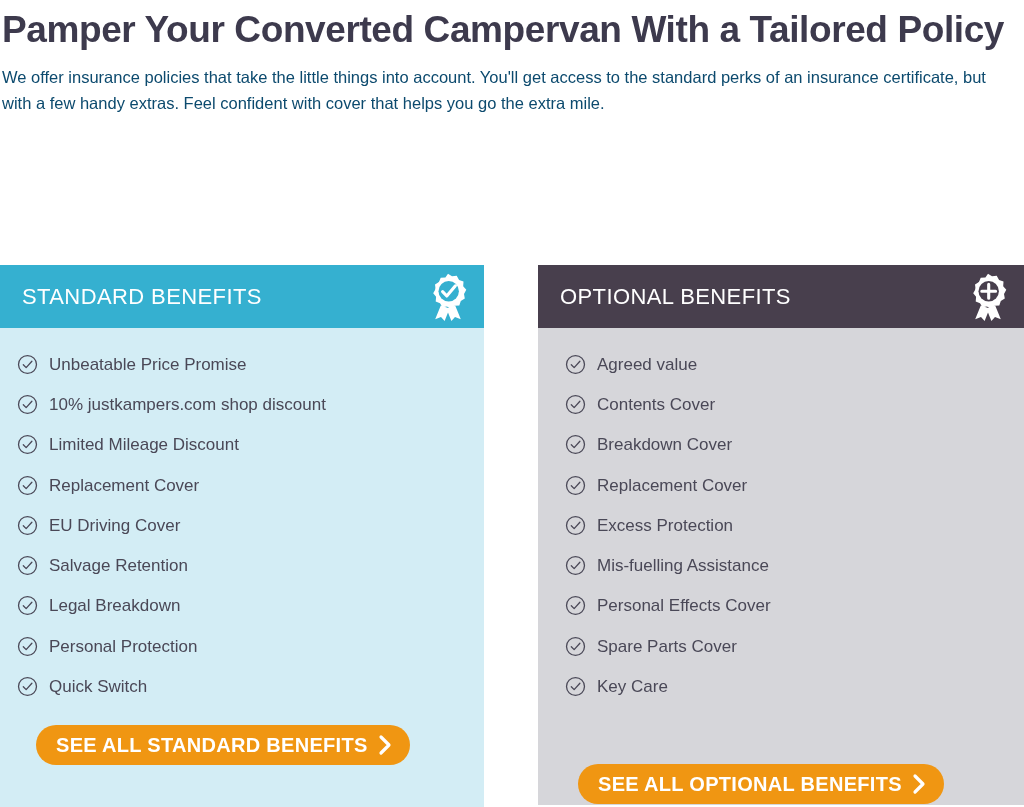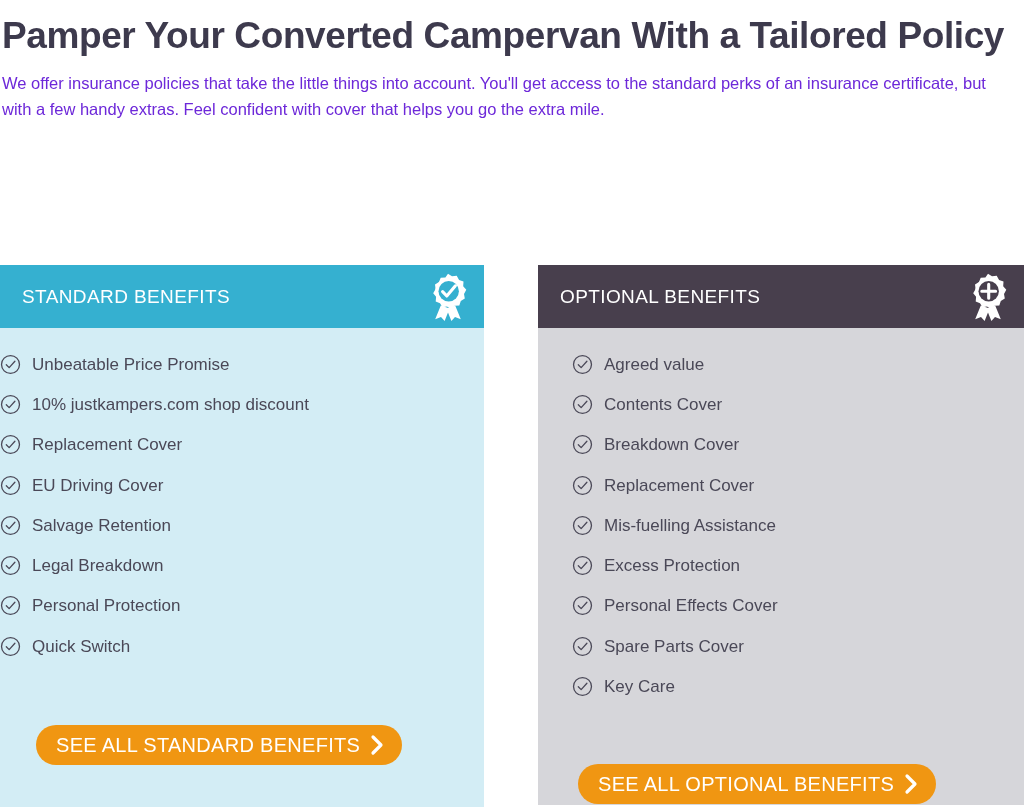--- a/index.html
+++ b/index.html
@@ -25,32 +25,32 @@
   
   .intro {
     position: absolute;
     left: 0;
     top: 0;
     width: 1018px;
     padding: 0 4px 0 2px;
   }
   .page-title {
     margin: 0;
-    padding-top: 14px;
+    padding-top: 8px;
     font-size: 37px;
     line-height: 1.18;
     font-weight: 700;
     letter-spacing: -0.4px;
     color: #3d3a4d;
   }
   .intro-body {
     margin: 12px 0 0 0;
     font-size: 16.5px;
     line-height: 1.62;
-    color: #6d28d9;
+    color: #0c4a6e;
     max-width: 1014px;
   }
 
   
   .cards {
     position: absolute;
     left: 0;
     top: 265px;
     width: 1024px;
     height: 542px;
@@ -75,21 +75,21 @@
     align-items: center;
     justify-content: space-between;
     padding: 0 14px 0 22px;
     box-sizing: border-box;
   }
   .card-standard .card-header { background: #35b0d0; }
   .card-optional .card-header { background: #483f4d; }
 
   .card-header-title {
     color: #ffffff;
-    font-size: 19px;
+    font-size: 22px;
     font-weight: 400;
     letter-spacing: 0.4px;
     text-transform: uppercase;
     white-space: nowrap;
   }
 
   .rosette-icon {
     width: 44px;
     height: 48px;
     flex: 0 0 auto;
@@ -111,23 +111,24 @@
 
   .benefit-list {
     list-style: none;
     margin: 0;
     padding: 0;
   }
   .benefit-item {
     display: flex;
     align-items: center;
     height: 40.3px;
+    padding-left: 17px;
     box-sizing: border-box;
   }
-  .card-optional .benefit-item { padding-left: 34px; }
+  .card-optional .benefit-item { padding-left: 27px; }
 
   .check-icon {
     width: 21px;
     height: 21px;
     flex: 0 0 auto;
     margin-right: 11px;
     display: block;
   }
   .benefit-label {
     font-size: 17px;
@@ -141,21 +142,21 @@
     position: absolute;
     display: inline-flex;
     align-items: center;
     gap: 10px;
     background: #f09612;
     color: #ffffff;
     border: none;
     border-radius: 999px;
     font-family: "Liberation Sans", sans-serif;
     font-size: 20px;
-    font-weight: 400;
+    font-weight: 700;
     letter-spacing: 0.3px;
     text-transform: uppercase;
     padding: 0 18px 0 20px;
     height: 40px;
     white-space: nowrap;
     cursor: pointer;
   }
   .cta-standard {
     left: 36px;
     top: 460px;
@@ -217,20 +218,29 @@
             </span>
             <span class="benefit-label">10% justkampers.com shop discount</span>
           </li>
           <li class="benefit-item">
             <span>
               <svg class="check-icon" viewBox="0 0 22 22" aria-hidden="true">
                 <circle cx="11" cy="11" r="9.4" fill="none" stroke="#4a4857" stroke-width="1.35"></circle>
                 <path d="M6.6 11.2 L9.6 14.3 L15.6 7.6" fill="none" stroke="#4a4857" stroke-width="1.35" stroke-linecap="round" stroke-linejoin="round"></path>
               </svg>
             </span>
+            <span class="benefit-label">Limited Mileage Discount</span>
+          </li>
+          <li class="benefit-item">
+            <span>
+              <svg class="check-icon" viewBox="0 0 22 22" aria-hidden="true">
+                <circle cx="11" cy="11" r="9.4" fill="none" stroke="#4a4857" stroke-width="1.35"></circle>
+                <path d="M6.6 11.2 L9.6 14.3 L15.6 7.6" fill="none" stroke="#4a4857" stroke-width="1.35" stroke-linecap="round" stroke-linejoin="round"></path>
+              </svg>
+            </span>
             <span class="benefit-label">Replacement Cover</span>
           </li>
           <li class="benefit-item">
             <span>
               <svg class="check-icon" viewBox="0 0 22 22" aria-hidden="true">
                 <circle cx="11" cy="11" r="9.4" fill="none" stroke="#4a4857" stroke-width="1.35"></circle>
                 <path d="M6.6 11.2 L9.6 14.3 L15.6 7.6" fill="none" stroke="#4a4857" stroke-width="1.35" stroke-linecap="round" stroke-linejoin="round"></path>
               </svg>
             </span>
             <span class="benefit-label">EU Driving Cover</span>
@@ -328,30 +338,30 @@
             </span>
             <span class="benefit-label">Replacement Cover</span>
           </li>
           <li class="benefit-item">
             <span>
               <svg class="check-icon" viewBox="0 0 22 22" aria-hidden="true">
                 <circle cx="11" cy="11" r="9.4" fill="none" stroke="#4a4857" stroke-width="1.35"></circle>
                 <path d="M6.6 11.2 L9.6 14.3 L15.6 7.6" fill="none" stroke="#4a4857" stroke-width="1.35" stroke-linecap="round" stroke-linejoin="round"></path>
               </svg>
             </span>
+            <span class="benefit-label">Excess Protection</span>
+          </li>
+          <li class="benefit-item">
+            <span>
+              <svg class="check-icon" viewBox="0 0 22 22" aria-hidden="true">
+                <circle cx="11" cy="11" r="9.4" fill="none" stroke="#4a4857" stroke-width="1.35"></circle>
+                <path d="M6.6 11.2 L9.6 14.3 L15.6 7.6" fill="none" stroke="#4a4857" stroke-width="1.35" stroke-linecap="round" stroke-linejoin="round"></path>
+              </svg>
+            </span>
             <span class="benefit-label">Mis-fuelling Assistance</span>
-          </li>
-          <li class="benefit-item">
-            <span>
-              <svg class="check-icon" viewBox="0 0 22 22" aria-hidden="true">
-                <circle cx="11" cy="11" r="9.4" fill="none" stroke="#4a4857" stroke-width="1.35"></circle>
-                <path d="M6.6 11.2 L9.6 14.3 L15.6 7.6" fill="none" stroke="#4a4857" stroke-width="1.35" stroke-linecap="round" stroke-linejoin="round"></path>
-              </svg>
-            </span>
-            <span class="benefit-label">Excess Protection</span>
           </li>
           <li class="benefit-item">
             <span>
               <svg class="check-icon" viewBox="0 0 22 22" aria-hidden="true">
                 <circle cx="11" cy="11" r="9.4" fill="none" stroke="#4a4857" stroke-width="1.35"></circle>
                 <path d="M6.6 11.2 L9.6 14.3 L15.6 7.6" fill="none" stroke="#4a4857" stroke-width="1.35" stroke-linecap="round" stroke-linejoin="round"></path>
               </svg>
             </span>
             <span class="benefit-label">Personal Effects Cover</span>
           </li>

